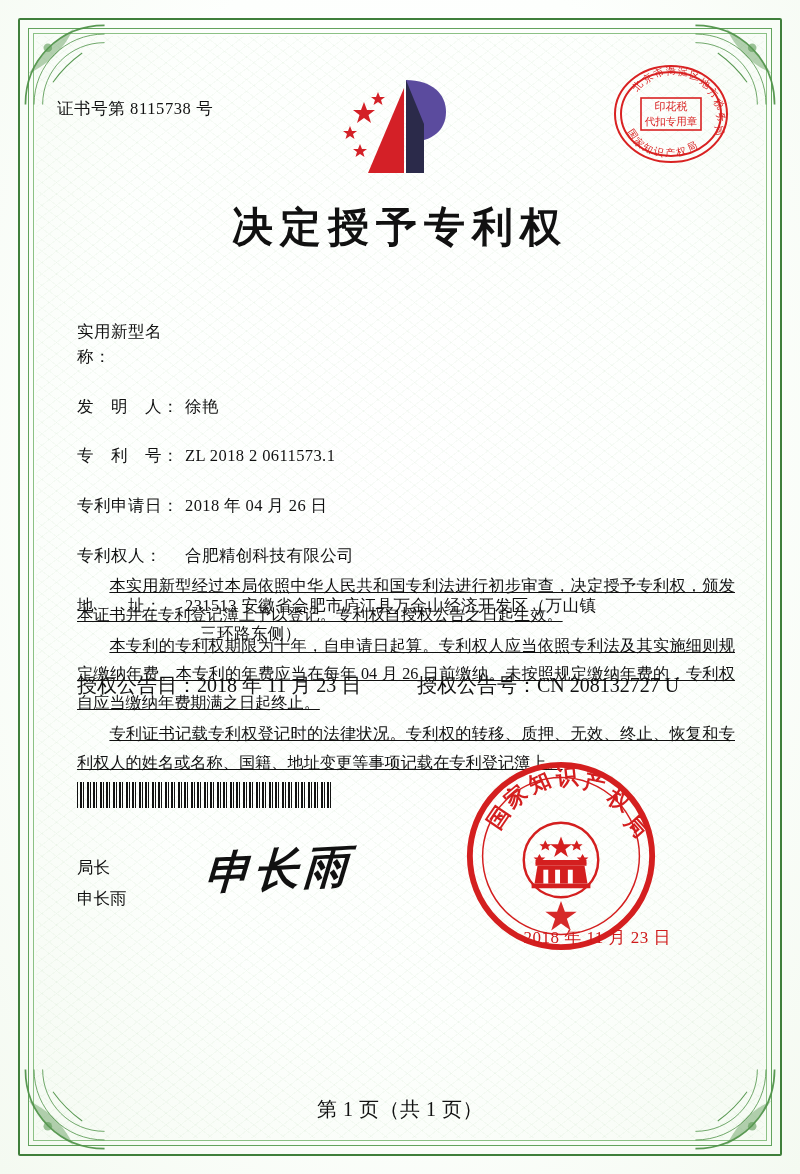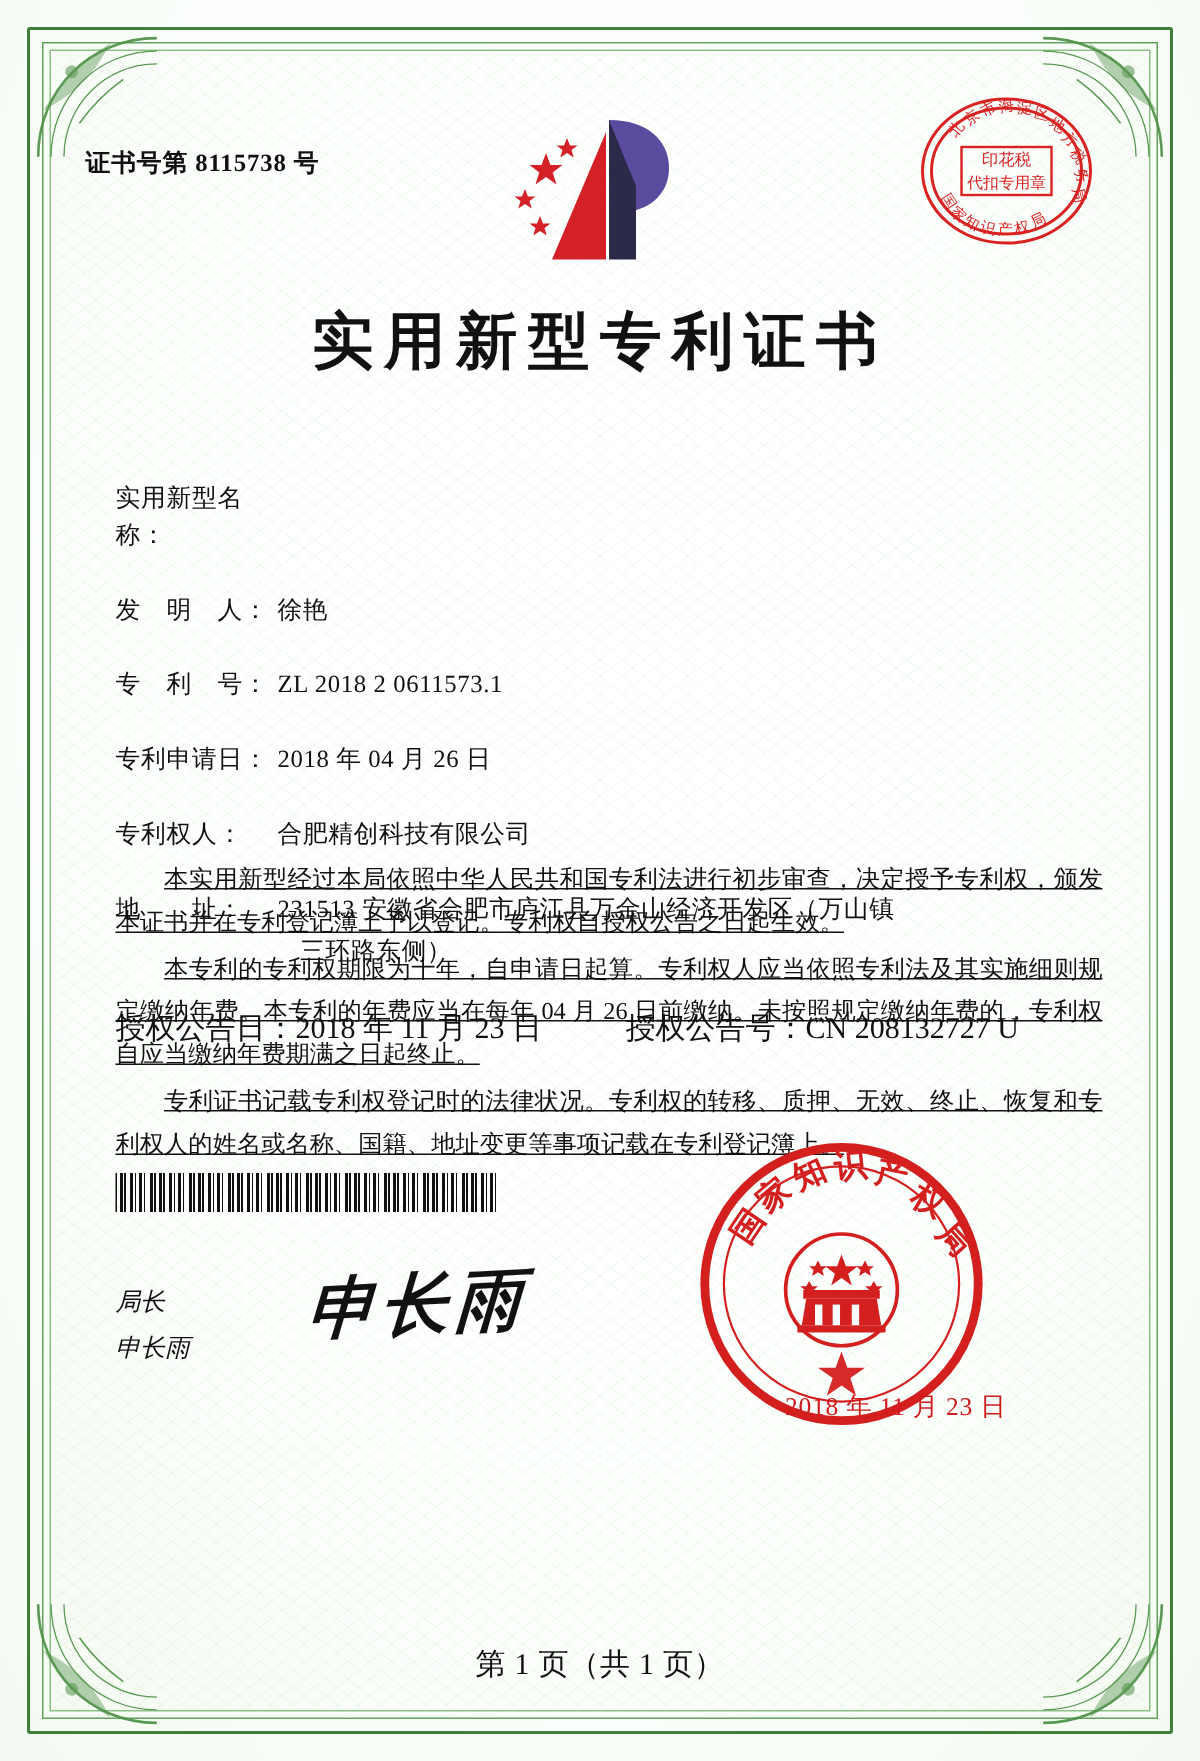--- a/index.html
+++ b/index.html
@@ -70,21 +70,20 @@
     bottom: 45px;
   }
 
   .cert-no {
     position: absolute;
     left: 2px;
     top: 46px;
     font-size: 16.5px;
     letter-spacing: .6px;
     color: #111;
-    font-weight: bold;
   }
 
   
   .logo {
     position: absolute;
     left: 50%;
     transform: translateX(-50%);
     top: 22px;
     width: 160px;
     height: 105px;
@@ -184,21 +183,20 @@
   }
 
   
   .sign-label {
     position: absolute;
     left: 22px;
     top: 800px;
     font-size: 16.5px;
     line-height: 1.9;
     color: #111;
-    font-style: italic;
   }
   .signature {
     position: absolute;
     left: 150px;
     top: 788px;
     font-size: 45px;
     font-family: "DejaVu Serif", serif;
     font-style: italic;
     font-weight: bold;
     letter-spacing: 4px;
@@ -335,21 +333,21 @@
           <text transform="translate(26,84) rotate(42)">家</text>
           <text transform="translate(35,91) rotate(28)">知</text>
           <text transform="translate(46,96) rotate(14)">识</text>
           <text transform="translate(58,98) rotate(2)">产</text>
           <text transform="translate(70,98) rotate(-12)">权</text>
           <text transform="translate(82,94) rotate(-26)">局</text>
         </g>
       </svg>
     </div>
 
-    <div class="title">实用新型专利证书</div>
+    <div class="title">决定授予专利权</div>
 
     <div class="fields">
 
       <div class="field-row">
         <div class="field-label">实用新型名称：</div>
       </div>
 
       <div class="field-row">
         <div class="field-label">发　明　人：</div>
         <div class="field-value">徐艳</div>

